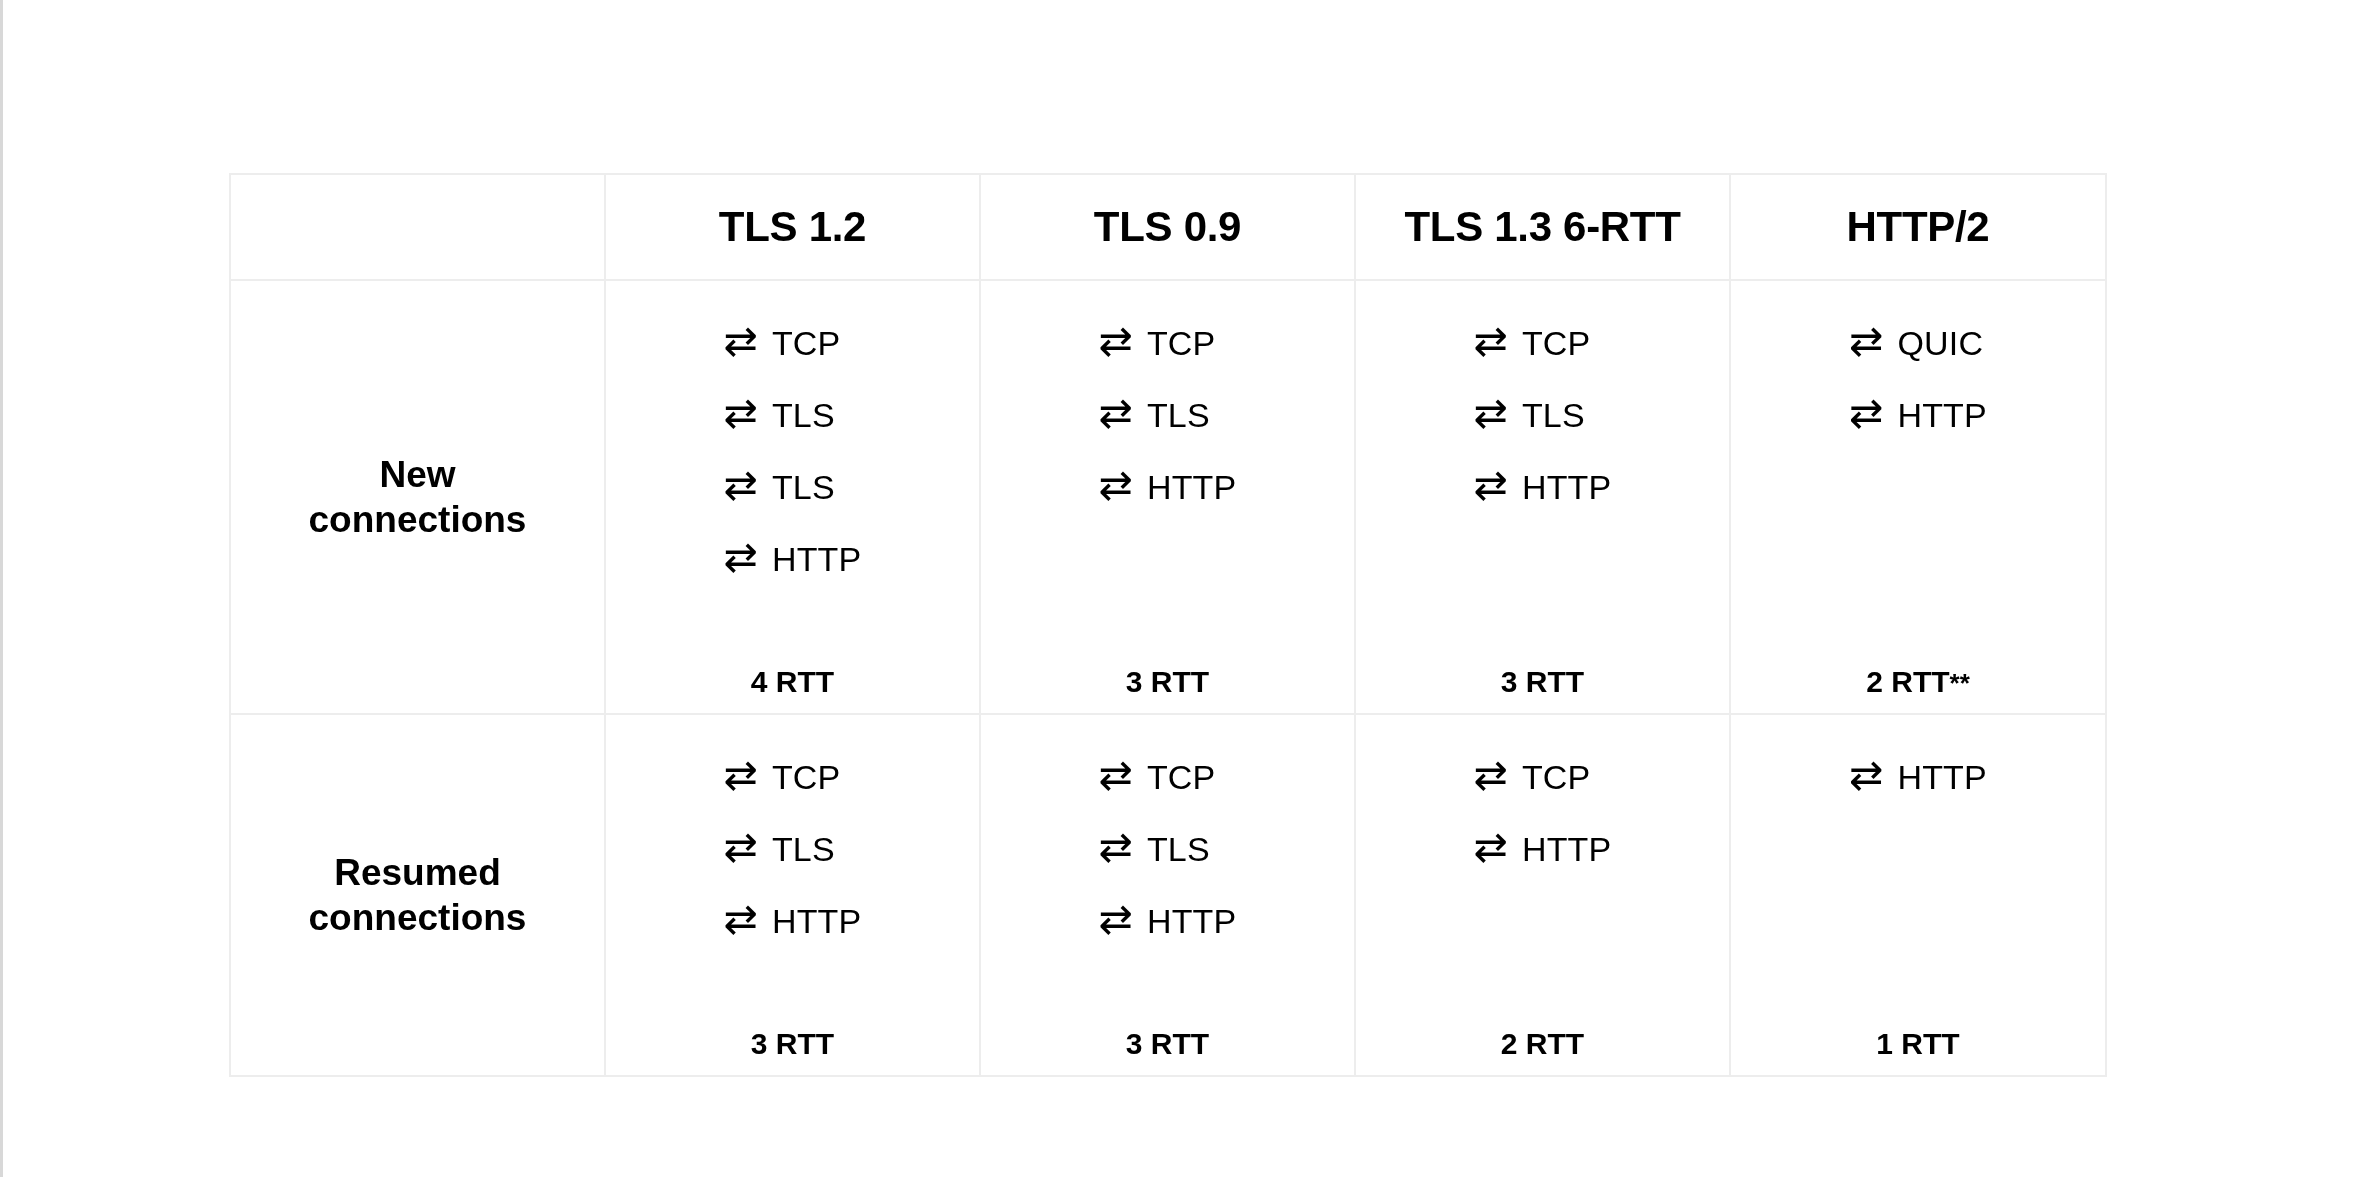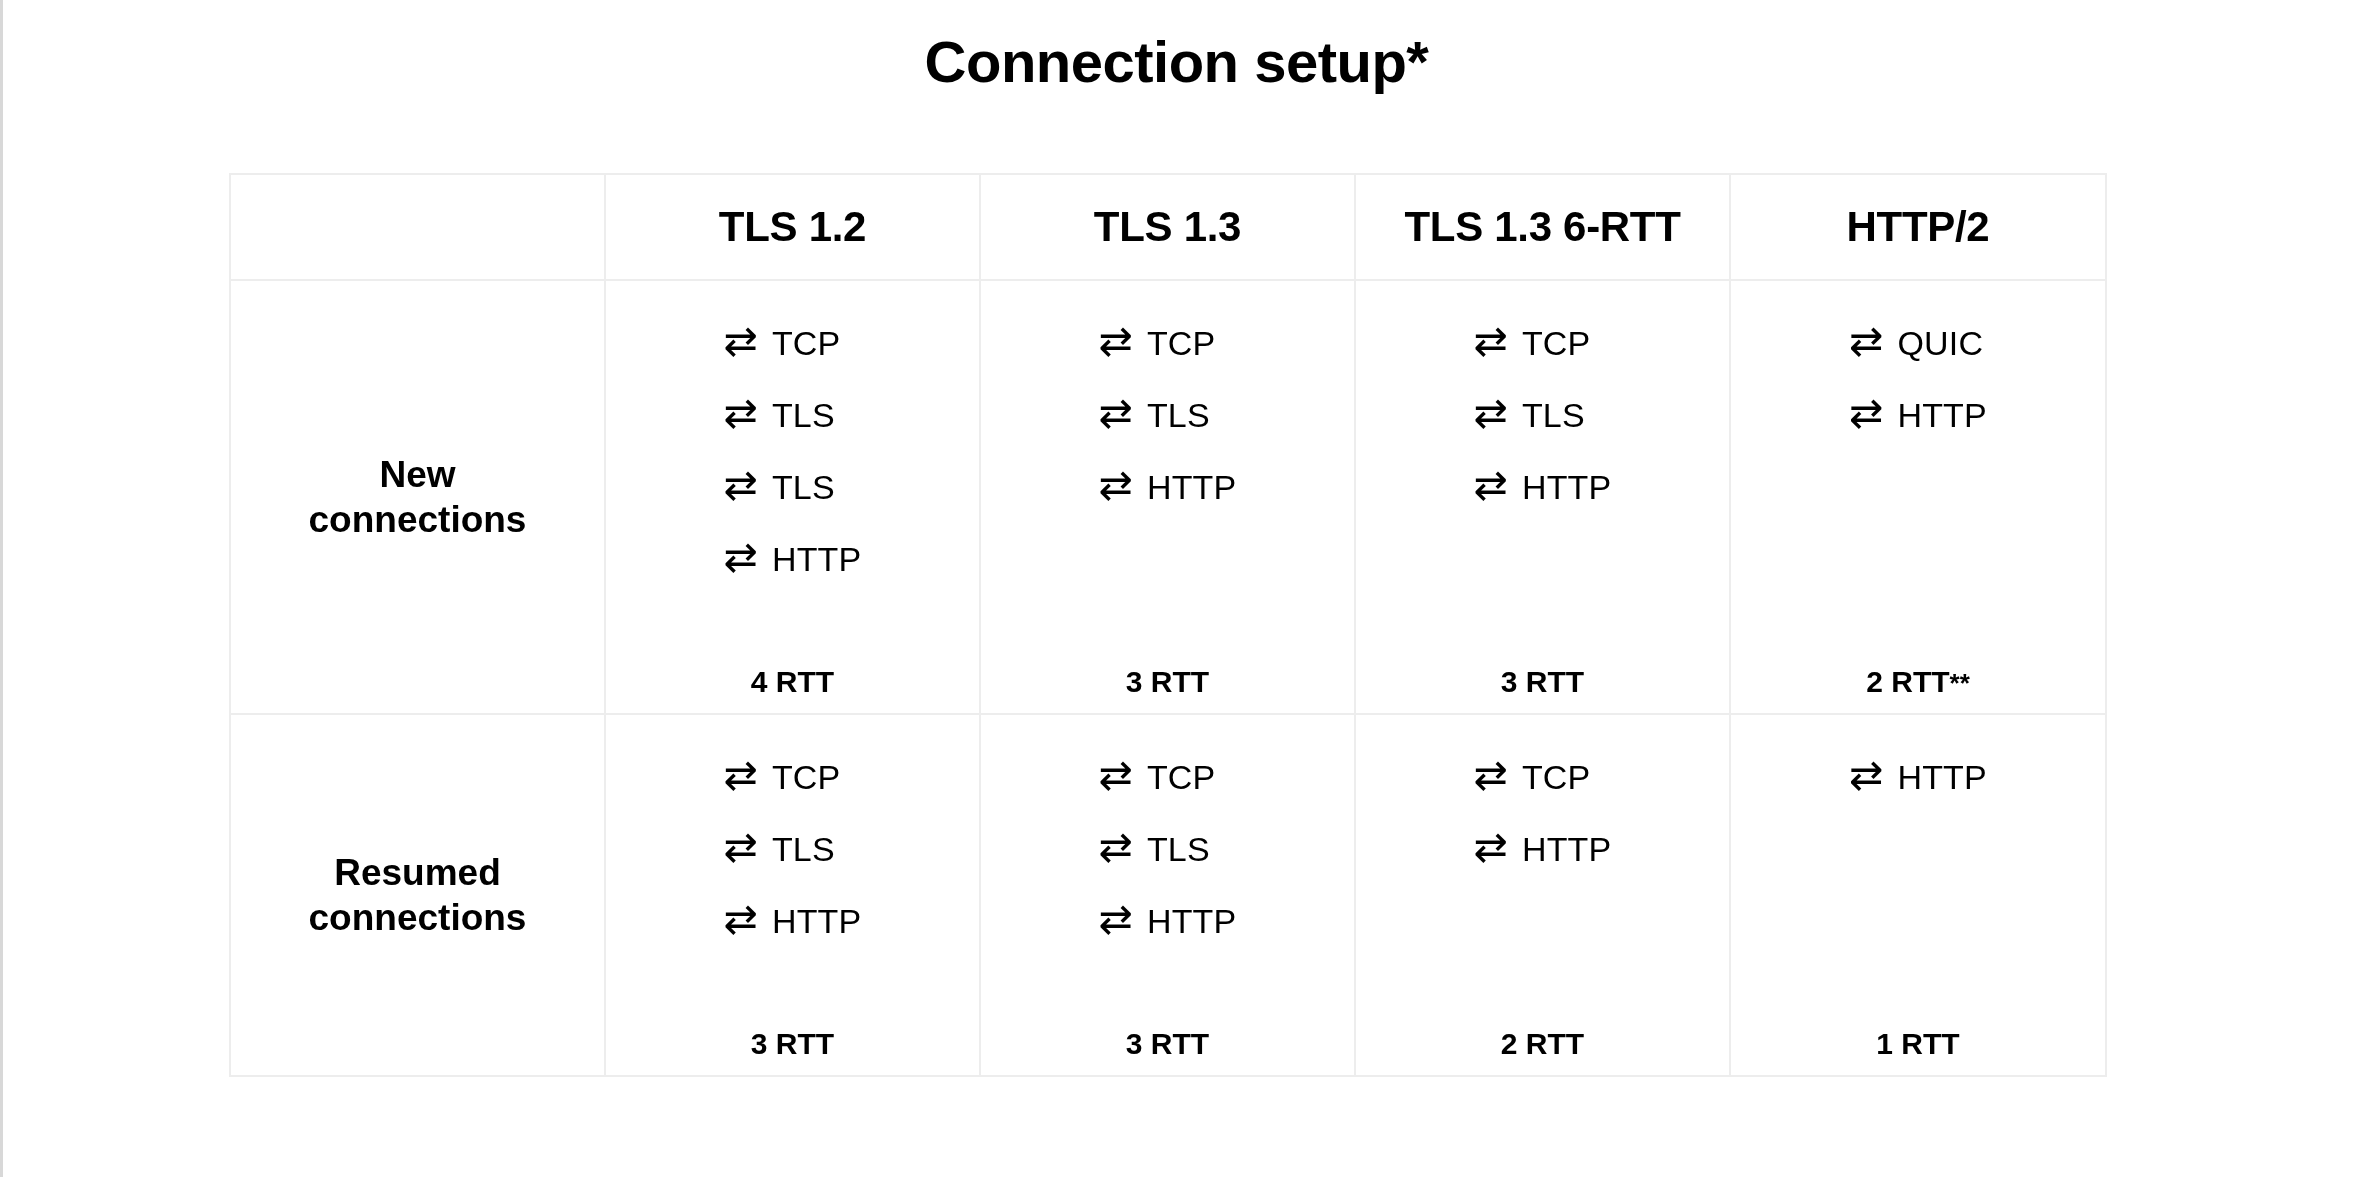--- a/index.html
+++ b/index.html
@@ -145,35 +145,34 @@
   }
   .footnote { white-space: nowrap; }
 </style>
 </head>
 <body>
 
 <div class="edge-strip"></div>
 
 <div class="slide">
 
-  <div class="page-title">Connection setup*</div>
 
   <table class="setup-table">
     <colgroup>
       <col class="c-label">
       <col class="c-data">
       <col class="c-data">
       <col class="c-data">
       <col class="c-data3">
     </colgroup>
     <thead>
       <tr>
         <th></th>
         <th>TLS 1.2</th>
-        <th>TLS 1.3</th>
+        <th>TLS 0.9</th>
         <th>TLS 1.3 6-RTT</th>
         <th>HTTP/2</th>
       </tr>
     </thead>
     <tbody>
 
       <tr class="new">
         <td class="row-label">
           <div>New</div>
           <div>connections</div>

